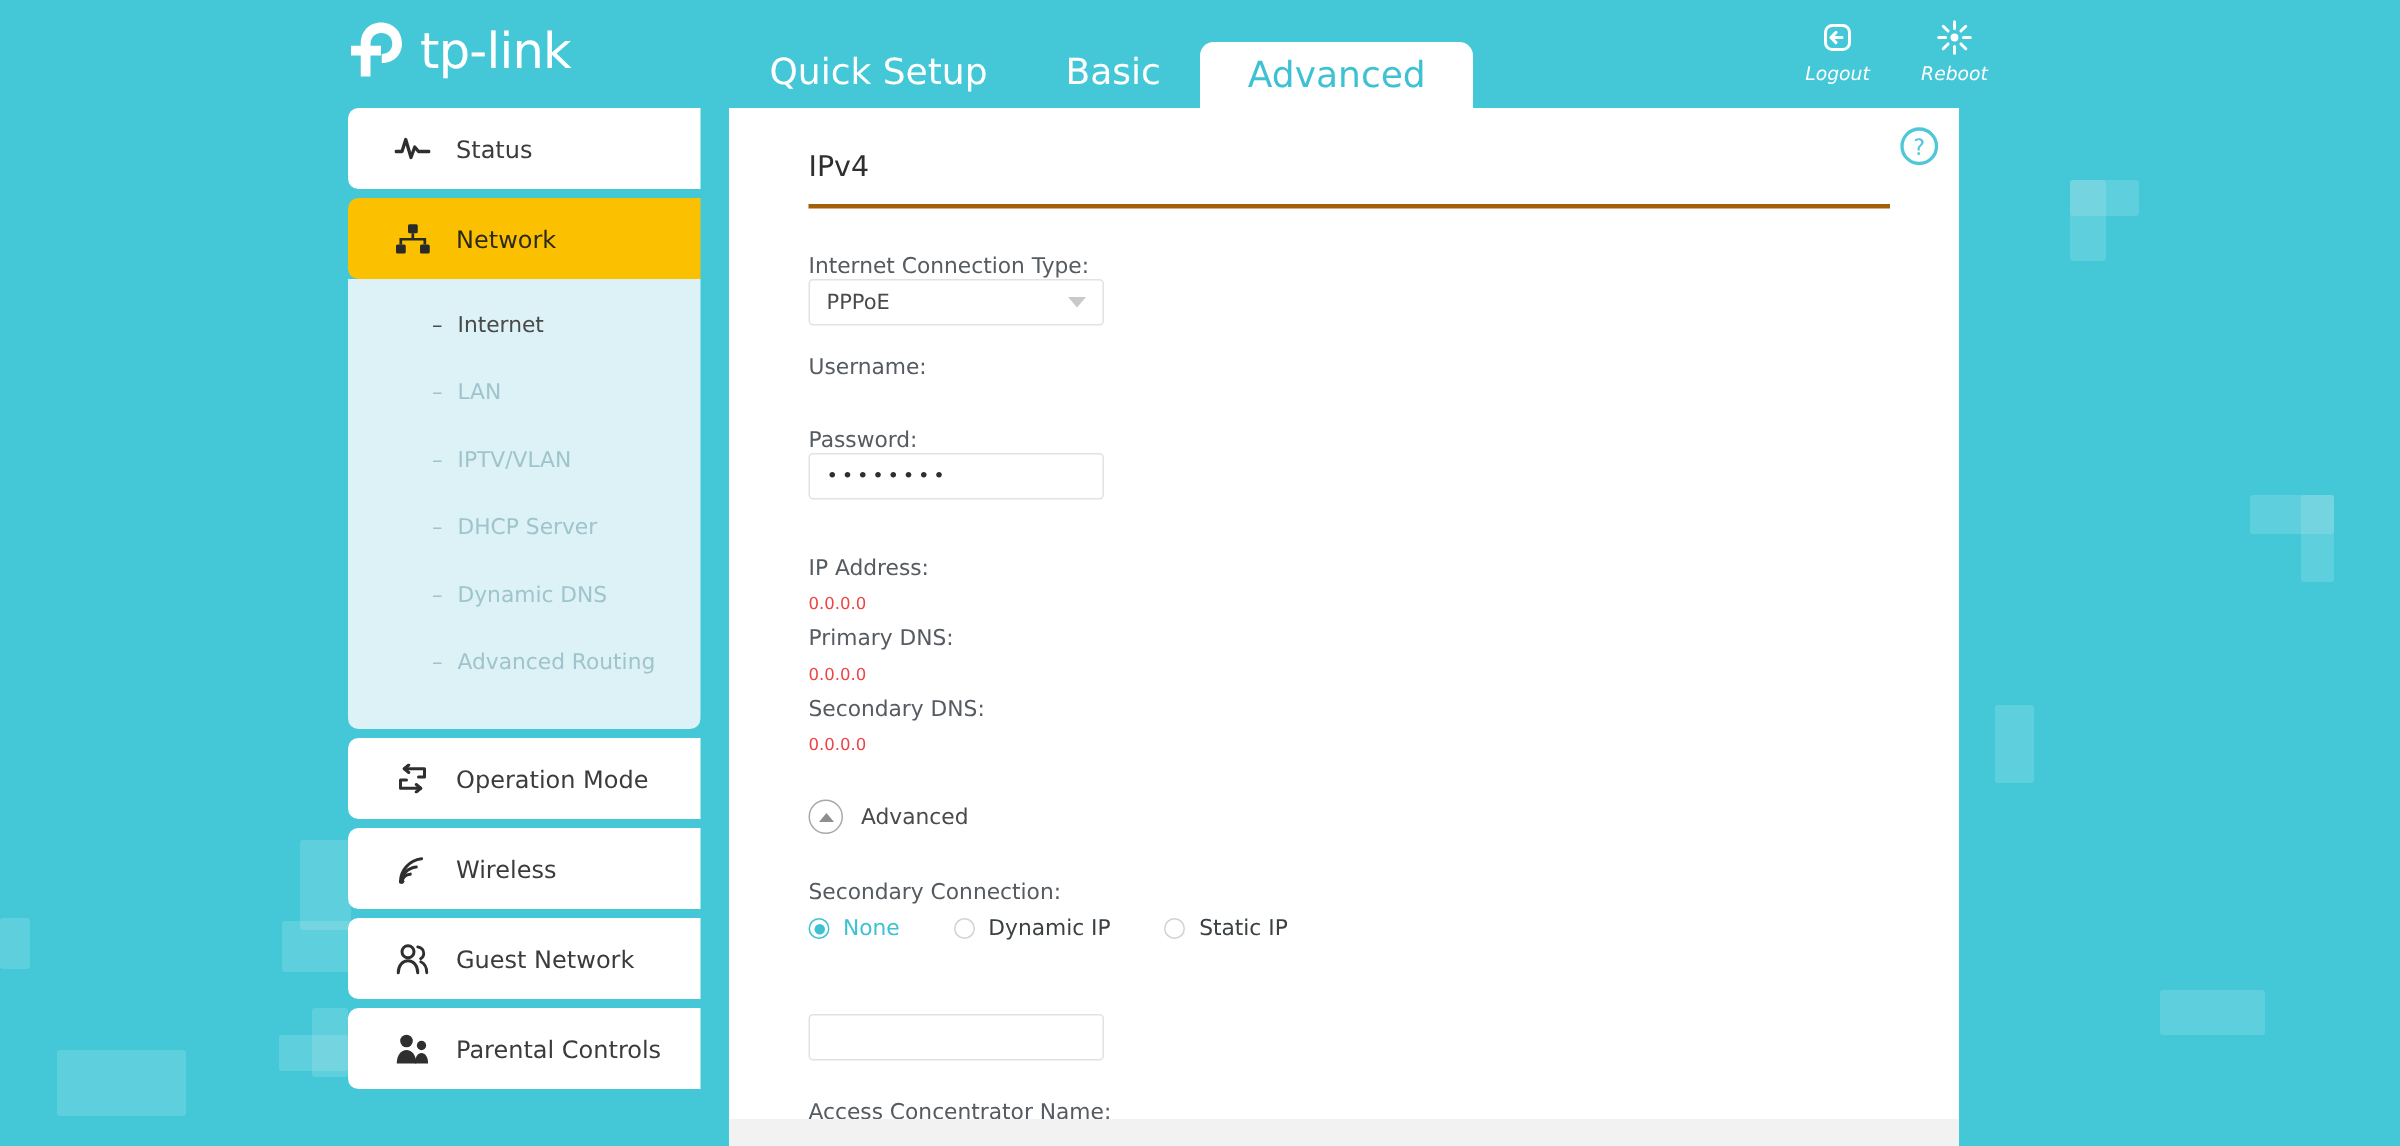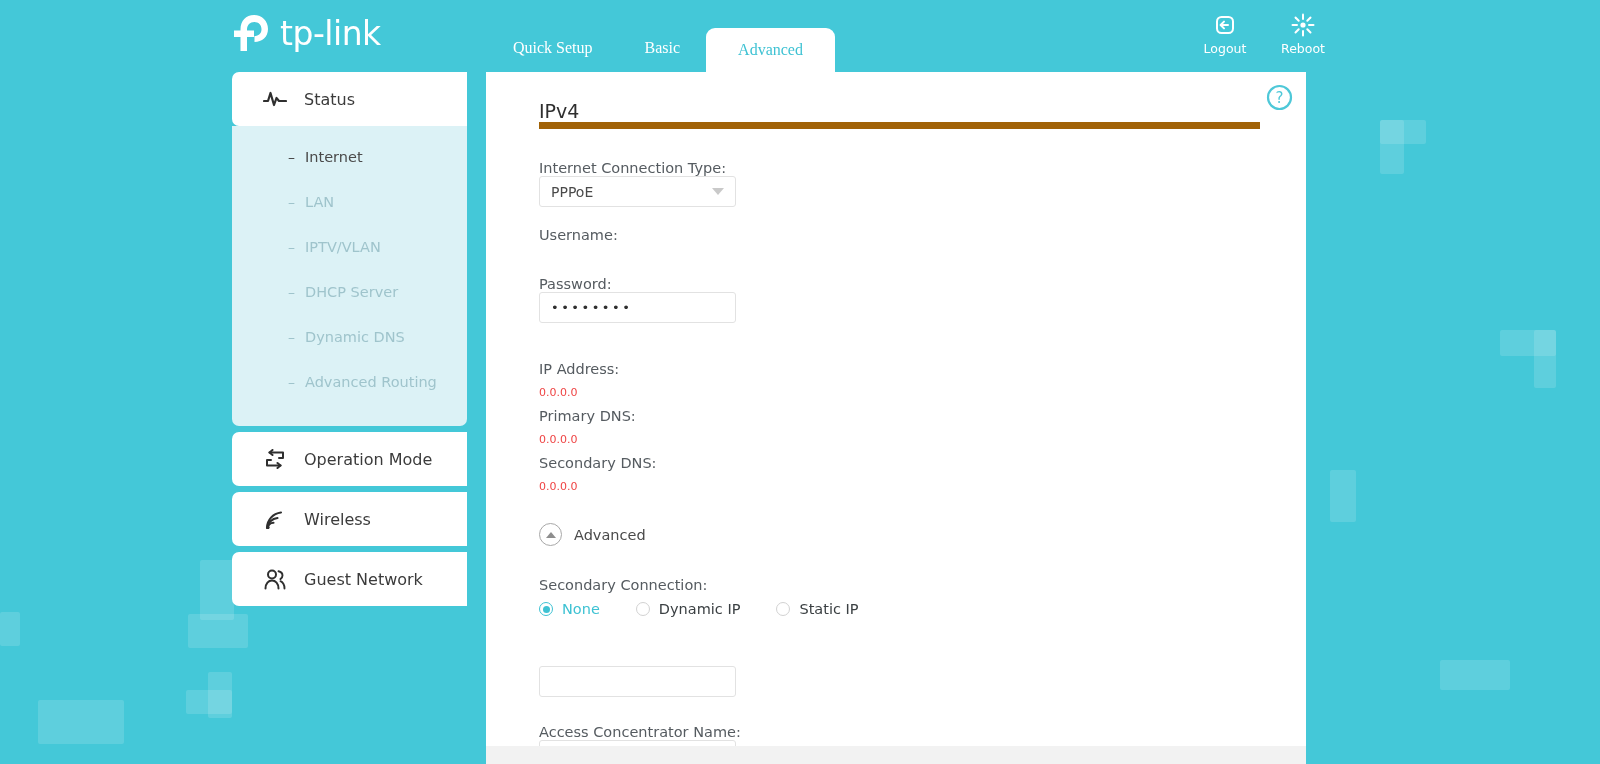--- a/index.html
+++ b/index.html
@@ -36,36 +36,36 @@
   .logo-text {
     font-size: 33px; font-weight: 400; letter-spacing: -0.5px;
     color: #ffffff; line-height: 1;
   }
 
   .tabs {
     position: absolute; left: 487px; top: 0;
     display: flex; align-items: flex-end; height: 72px;
   }
   .tab {
-    font-size: 16px; color: #ffffff;
+    font-size: 24px; color: #ffffff;
     padding: 0 26px; height: 40px; line-height: 40px;
     margin-bottom: 4px;
-    cursor: pointer; white-space: nowrap; font-family: Liberation Serif, serif;
+    cursor: pointer; white-space: nowrap;
   }
   .tab.active {
     background: #ffffff; color: #3ec2d3;
     border-radius: 9px 9px 0 0;
     height: 44px; line-height: 44px;
     margin-bottom: 0;
     padding: 0 32px;
   }
 
   .top-actions {
     position: absolute; right: 272px; top: 12px;
-    display: flex; gap: 28px;
+    display: flex; gap: 28px; font-style: italic;
   }
   .top-action {
     display: flex; flex-direction: column; align-items: center;
     cursor: pointer; width: 50px;
   }
   .top-action .ta-icon { height: 26px; display: flex; align-items: center; justify-content: center; }
   .top-action .ta-label {
     font-size: 12.5px; color: #ffffff; margin-top: 3px;
   }
 
@@ -116,21 +116,22 @@
     background: #ffffff;
     width: 820px; flex: none;
     margin-left: 19px;
     position: relative;
     overflow: hidden;
   }
   .content-inner { padding: 28px 46px 0 53px; position: relative; }
 
   .page-title-row {
     display: flex; align-items: flex-start; justify-content: space-between;
-    border-bottom: 7px solid #a16207;
+    border-bottom: 3px solid #a16207;
+    padding-bottom: 14px;
   }
   .page-title { font-size: 19px; color: #2f2f2f; font-weight: 400; }
   .help-icon { position: absolute; right: 13px; top: 12px; cursor: pointer; }
 
   .form { padding-top: 22px; }
   .row {
     display: flex; align-items: flex-start;
     min-height: 38px;
     margin-bottom: 11px;
     flex-direction: column;
@@ -293,20 +294,31 @@
 
     <div class="nav-item">
       <span class="nav-icon">
         <svg width="24" height="18" viewBox="0 0 24 18">
           <path d="M1 11 L5 11 L7.5 3 L11 15 L13.5 8 L16 11 L23 11" fill="none" stroke="#2f2f2f" stroke-width="2.2" stroke-linecap="round" stroke-linejoin="round"></path>
         </svg>
       </span>
       <span class="nav-label">Status</span>
     </div>
 
+    <div class="nav-item active">
+      <span class="nav-icon">
+        <svg width="24" height="21" viewBox="0 0 24 21">
+          <rect x="9" y="0.5" width="6.5" height="6" rx="1" fill="#2a2a2a"></rect>
+          <rect x="1" y="14" width="6.5" height="6" rx="1" fill="#2a2a2a"></rect>
+          <rect x="17" y="14" width="6.5" height="6" rx="1" fill="#2a2a2a"></rect>
+          <path d="M12.2 6.5 L12.2 10.5 M4.2 14 L4.2 10.5 L20.2 10.5 L20.2 14" fill="none" stroke="#2a2a2a" stroke-width="1.8"></path>
+        </svg>
+      </span>
+      <span class="nav-label">Network</span>
+    </div>
 
     <div class="submenu">
       <div class="submenu-item active">
         <span class="dash">–</span>
         <span>Internet</span>
       </div>
       <div class="submenu-item">
         <span class="dash">–</span>
         <span>LAN</span>
       </div>
@@ -359,20 +371,31 @@
         <svg width="24" height="21" viewBox="0 0 24 21">
           <circle cx="9" cy="5.5" r="4" fill="none" stroke="#2f2f2f" stroke-width="2"></circle>
           <path d="M2.5 19.5 C2.5 14.5 5.5 11.5 9 11.5 C12.5 11.5 15.5 14.5 15.5 19.5" fill="none" stroke="#2f2f2f" stroke-width="2" stroke-linecap="round"></path>
           <path d="M15.5 2.3 C18 2.8 19.5 4.5 19.5 6.6 C19.5 8.2 18.6 9.4 17.4 10.1" fill="none" stroke="#2f2f2f" stroke-width="1.9" stroke-linecap="round"></path>
           <path d="M17.5 12.2 C20 13.4 21.5 16 21.5 19.5" fill="none" stroke="#2f2f2f" stroke-width="1.9" stroke-linecap="round"></path>
         </svg>
       </span>
       <span class="nav-label">Guest Network</span>
     </div>
 
+    <div class="nav-item">
+      <span class="nav-icon">
+        <svg width="24" height="21" viewBox="0 0 24 21">
+          <circle cx="8" cy="5" r="4.2" fill="#2f2f2f"></circle>
+          <path d="M1.5 20 C1.5 14.4 4.5 11 8 11 C11.5 11 14.5 14.4 14.5 20 Z" fill="#2f2f2f"></path>
+          <circle cx="18" cy="8" r="3.1" fill="#2f2f2f"></circle>
+          <path d="M13.6 20 C13.6 15.6 15.6 13 18 13 C20.4 13 22.4 15.6 22.4 20 Z" fill="#2f2f2f"></path>
+        </svg>
+      </span>
+      <span class="nav-label">Parental Controls</span>
+    </div>
 
   </div>
 
   <div class="content">
     <span class="help-icon">
       <svg width="27" height="27" viewBox="0 0 27 27">
         <circle cx="13.5" cy="13.5" r="11.5" fill="none" stroke="#4ec8d8" stroke-width="2.2"></circle>
         <text x="13.5" y="19" text-anchor="middle" font-size="15" font-family="DejaVu Sans, sans-serif" fill="#4ec8d8">?</text>
       </svg>
     </span>

